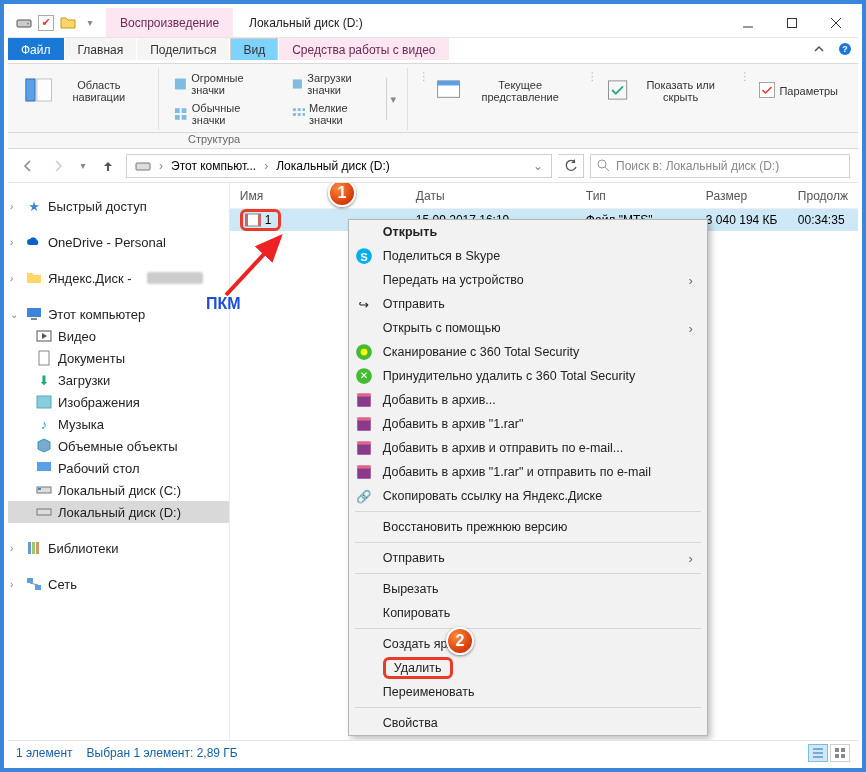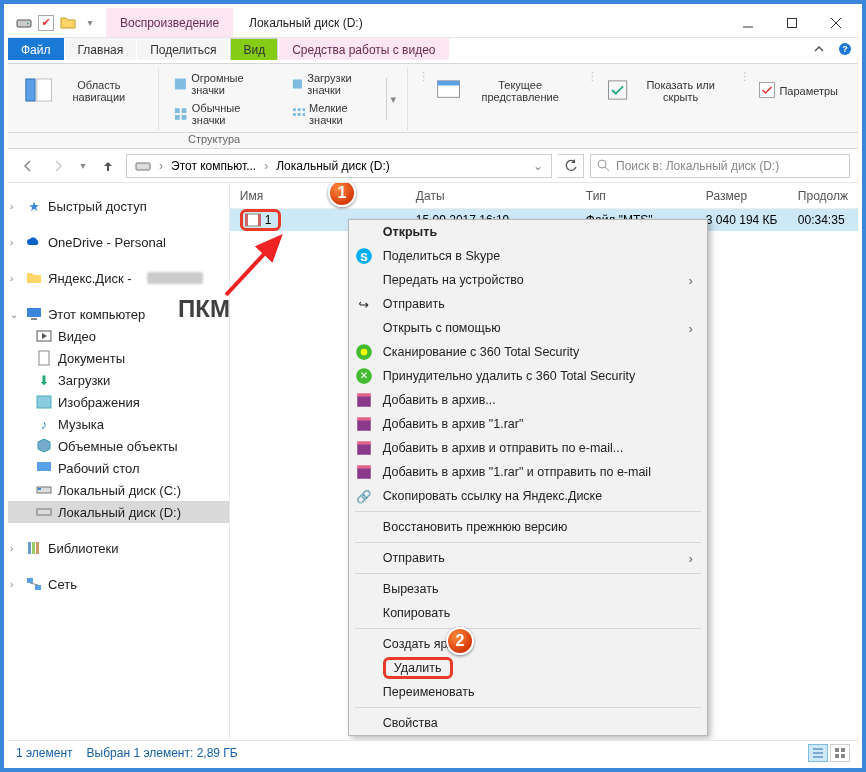--- a/index.html
+++ b/index.html
@@ -16,21 +16,21 @@
   .title-tab.pink { background: #fce6f1; color: #6a2a52; }
   .title-txt { padding: 0 16px; display: flex; align-items: center; color: #222; }
   .winbtns { display: flex; }
   .winbtn { width: 44px; display: flex; align-items: center; justify-content: center; color: #333; }
   .winbtn svg { width: 12px; height: 12px; }
 
   
   .tabs { height: 26px; display: flex; align-items: flex-start; font-size: 12px; border-bottom: 1px solid #d9d9d9; }
   .tab { padding: 4px 12px 3px; color: #333; border: 1px solid transparent; border-bottom: none; background: #f5f5f5; margin-right: 1px; }
   .tab.file { background: #1a78d6; color: #fff; }
-  .tab.active { background: #84cc16; border-color: #d0d0d0; }
+  .tab.active { background: #7dd3fc; border-color: #d0d0d0; }
   .tab.media { background: #fce6f1; color: #6a2a52; }
   .tabs-spacer { flex: 1; }
   .ribbon-toggle, .help { width: 26px; height: 22px; display: flex; align-items: center; justify-content: center; color: #555; }
   .help { color: #1a78d6; }
 
   
   .ribbon { background: #f7f7f7; border-bottom: 1px solid #d9d9d9; padding: 4px 6px 2px; display: flex; gap: 6px; font-size: 11px; color: #333; }
   .group { border-right: 1px solid #e1e1e1; padding: 2px 8px 2px 4px; display: flex; flex-direction: column; align-items: center; }
   .group:last-child { border-right: none; }
   .big-btn { display: flex; flex-direction: row; align-items: center; justify-content: flex-start; padding: 4px 6px; min-width: 60px; }
@@ -90,21 +90,21 @@
   .ctx-item.framed span.lbl { border: 3px solid #ea3a2a; border-radius: 6px; padding: 1px 8px; }
 
   
   .statusbar { height: 24px; border-top: 1px solid #e5e5e5; display: flex; align-items: center; font-size: 12px; color: #1560a8; padding: 0 8px; gap: 14px; }
   .statusbar .view-toggles { margin-left: auto; display: flex; gap: 2px; }
   .vtog { width: 20px; height: 18px; border: 1px solid #cfcfcf; display: flex; align-items: center; justify-content: center; background: #fff; }
   .vtog.active { background: #cde8f6; border-color: #7fbce0; }
 
   
   .badge { position: absolute; width: 28px; height: 28px; border-radius: 50%; background: radial-gradient(circle at 35% 30%, #ff8a3c, #d63a0a 70%); border: 2px solid #fff; color: #fff; font-weight: 700; font-size: 16px; display: flex; align-items: center; justify-content: center; box-shadow: 0 1px 3px rgba(0,0,0,.5); }
-  .pkm-label { position: absolute; color: #404040; font-weight: 700; font-size: 24px; }
+  .pkm-label { position: absolute; color: #1d4ed8; font-weight: 700; font-size: 16px; margin-left: 28px; }
   .arrow-svg { position: absolute; pointer-events: none; }
 </style>
 </head>
 <body>
 
 <div class="frame">
   <div class="window">
 
     <div class="titlebar">
       <div class="qat">

